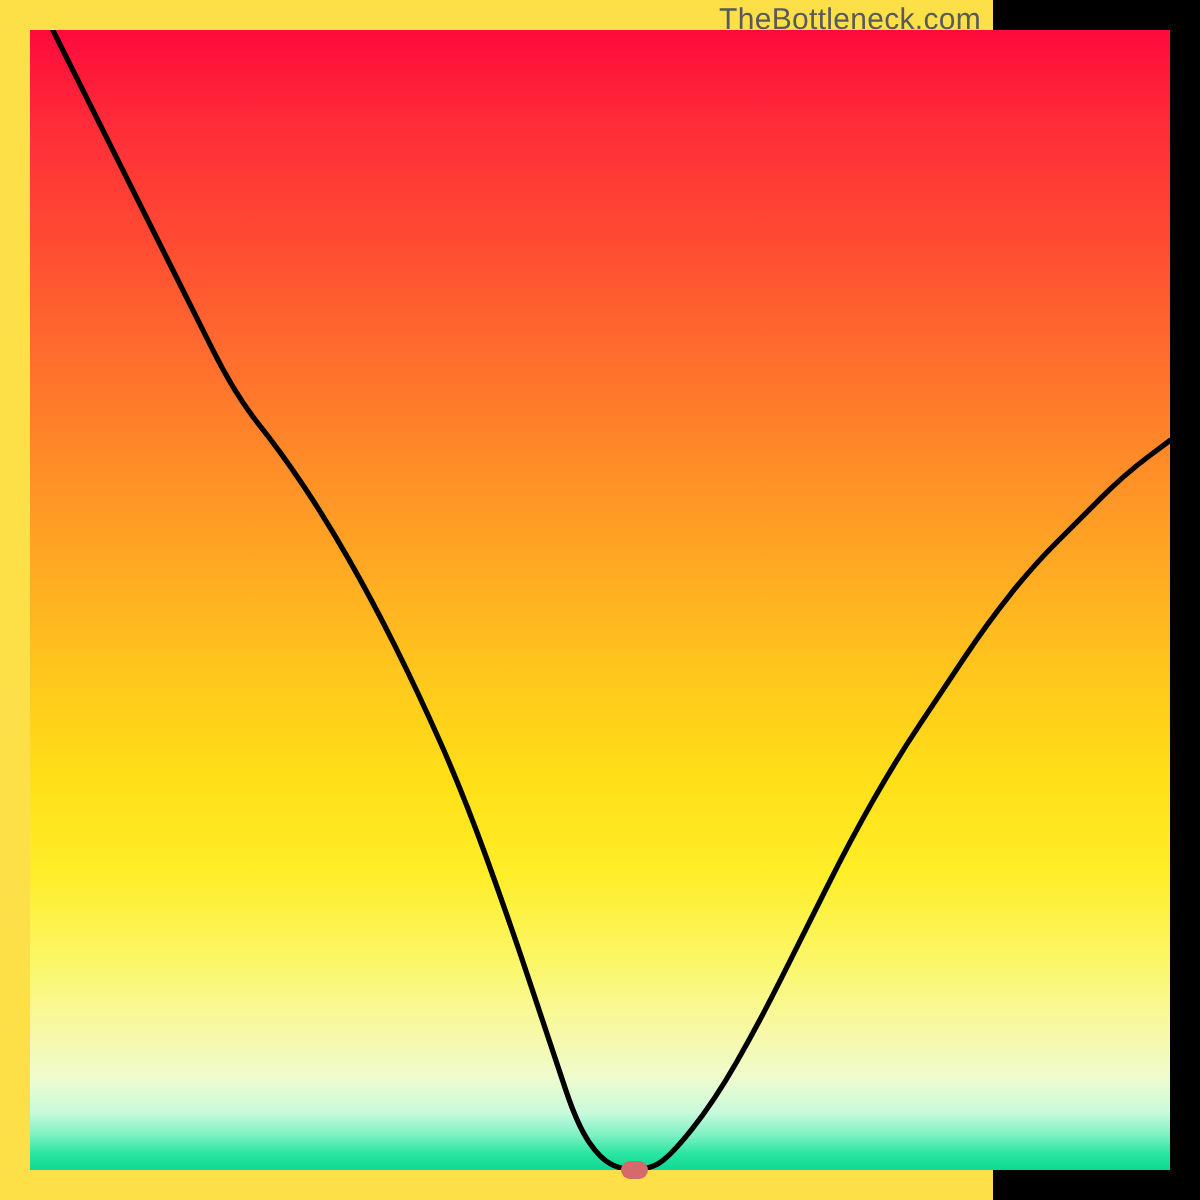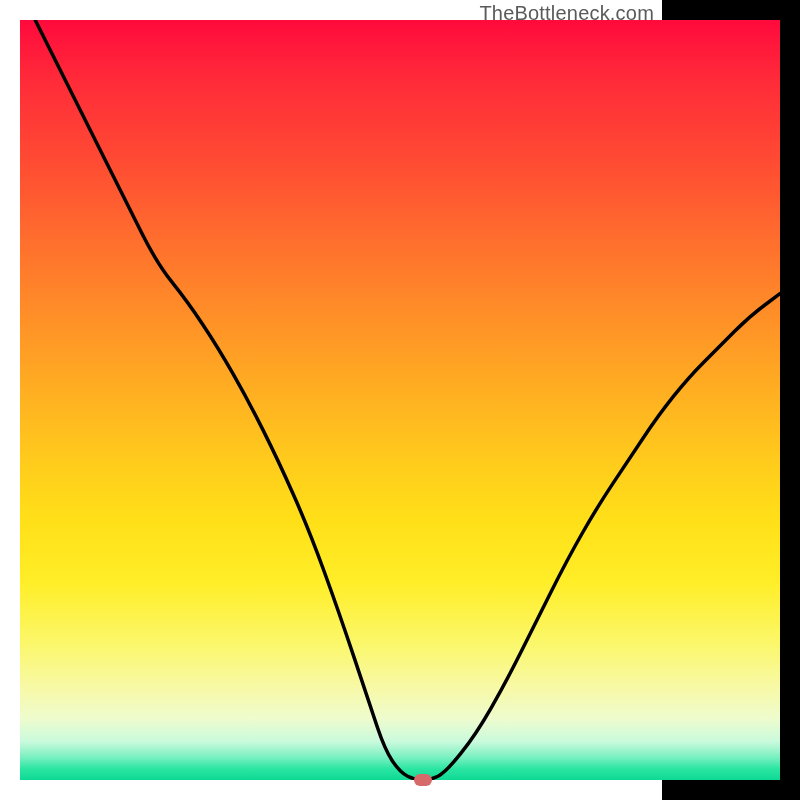--- a/index.html
+++ b/index.html
@@ -1,21 +1,21 @@
 <!DOCTYPE html>
 <html><head>
 <meta charset="utf-8">
 <style>
   * { margin: 0; padding: 0; box-sizing: border-box; }
   html, body { width: 800px; height: 800px; overflow: hidden; background: #000; }
   .chart-container {
     position: relative;
     width: 662px;
     height: 800px;
-    background: #ffffff;
+    background: #fde047;
   }
   .plot-area {
     position: absolute;
     left: 20px;
     top: 20px;
     width: 760px;
     height: 760px;
     background: linear-gradient(to bottom,
       #ff0a3c 0%,
       #ff2b39 8%,

